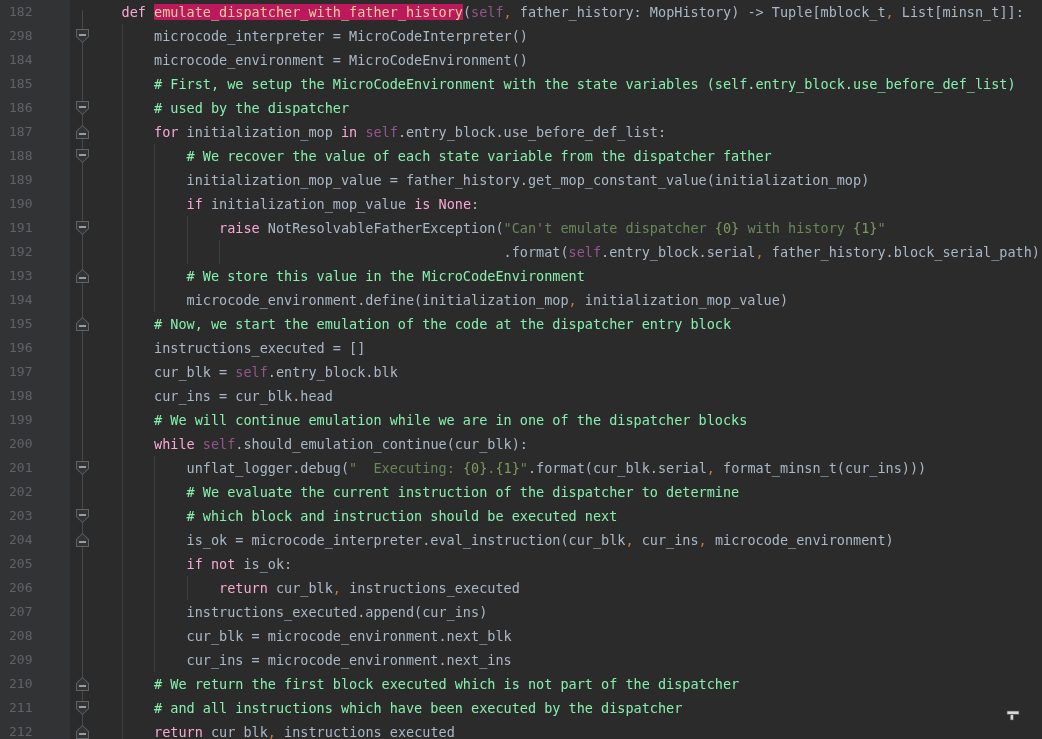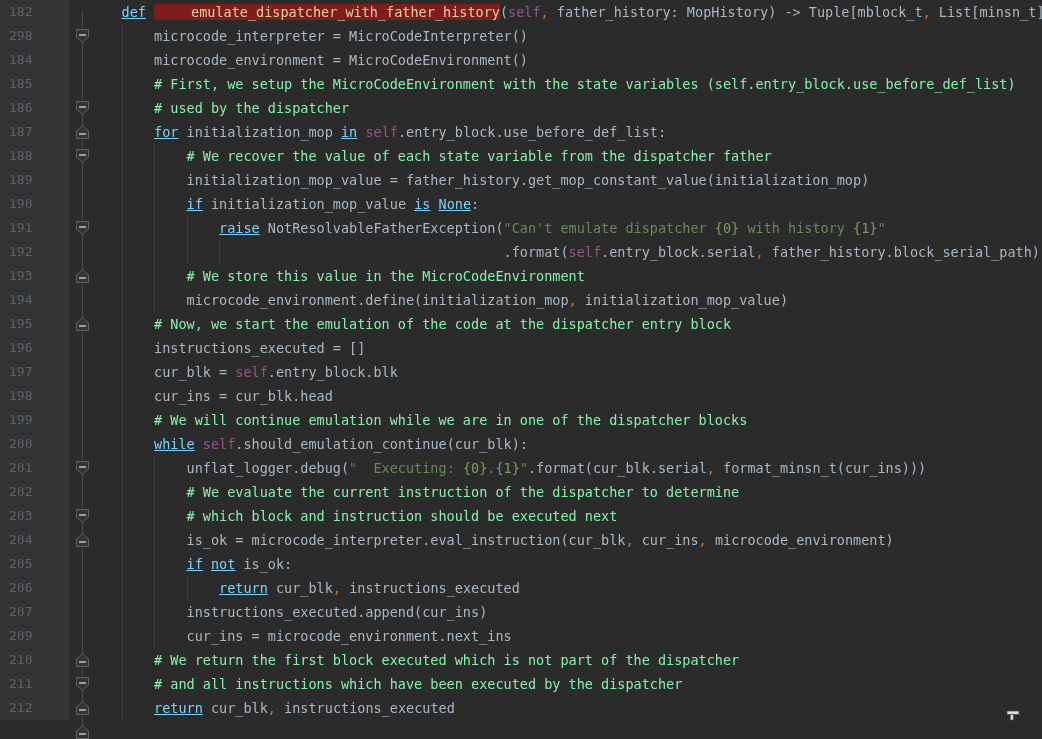--- a/index.html
+++ b/index.html
@@ -16,27 +16,27 @@
   .bar{width:6px;flex:none;background:#526b43;}
   .mk{width:13px;flex:none;position:relative;}
   .code{flex:1;position:relative;font-size:13.5px;line-height:24px;}
   .codepre{
     margin:0;white-space:pre;font-family:inherit;font-size:13.5px;
     line-height:24px;color:#a9b7c6;position:relative;z-index:2;
   }
   .guide{position:absolute;top:0;bottom:0;width:1px;background:#3c3f41;z-index:1;}
   
   .tp{color:#a9b7c6;}
-  .tk{color:#7dd3fc;text-decoration:underline;}
+  .tk{color:#f9a8d4;}
   .to{color:#cc7832;}
   .tc{color:#86efac;}
   .ts{color:#6a8759;}
   .tf{color:#7f9a5e;}
   .tsf{color:#94558d;}
-  .td{color:#e3d29b;background:#7f1d1d;border-radius:1px;padding-left:37px;}
+  .td{color:#e3d29b;background:#be185d;border-radius:1px;}
   
   .fold{position:absolute;left:0;top:5px;width:13px;height:14px;z-index:3;}
   .fold .sh{position:absolute;left:0;top:0;right:0;bottom:0;background:#606366;}
   .fold .in{position:absolute;left:1px;top:1px;right:1px;bottom:1px;background:#313335;}
   .fold .mn{position:absolute;left:3px;width:7px;height:2px;background:#9a9da0;}
   .fold.down .sh,.fold.down .in{clip-path:polygon(0 0,100% 0,100% 55%,50% 100%,0 55%);}
   .fold.down .mn{top:5px;}
   .fold.up .sh,.fold.up .in{clip-path:polygon(50% 0,100% 45%,100% 100%,0 45%,0 100%);}
   .fold.up .sh{clip-path:polygon(50% 0,100% 45%,100% 100%,0 100%,0 45%);}
   .fold.up .in{clip-path:polygon(50% 0,100% 45%,100% 100%,0 100%,0 45%);}
@@ -358,20 +358,30 @@
         <div class="ln">207</div>
         <div class="bar"></div>
         <div class="mk"></div>
         <div class="code">
           <div class="guide" style="left: 4ch;"></div>
           <div class="guide" style="left: 8ch;"></div>
           <pre class="codepre"><span class="tp">            instructions_executed.append(cur_ins)</span></pre>
         </div>
       </div>
       <div class="row">
+        <div class="ln">208</div>
+        <div class="bar"></div>
+        <div class="mk"></div>
+        <div class="code">
+          <div class="guide" style="left: 4ch;"></div>
+          <div class="guide" style="left: 8ch;"></div>
+          <pre class="codepre"><span class="tp">            cur_blk = microcode_environment.next_blk</span></pre>
+        </div>
+      </div>
+      <div class="row">
         <div class="ln">209</div>
         <div class="bar"></div>
         <div class="mk">
           <div class="fold up">
             <div class="sh"></div>
             <div class="in"></div>
             <div class="mn"></div>
           </div>
         </div>
         <div class="code">

